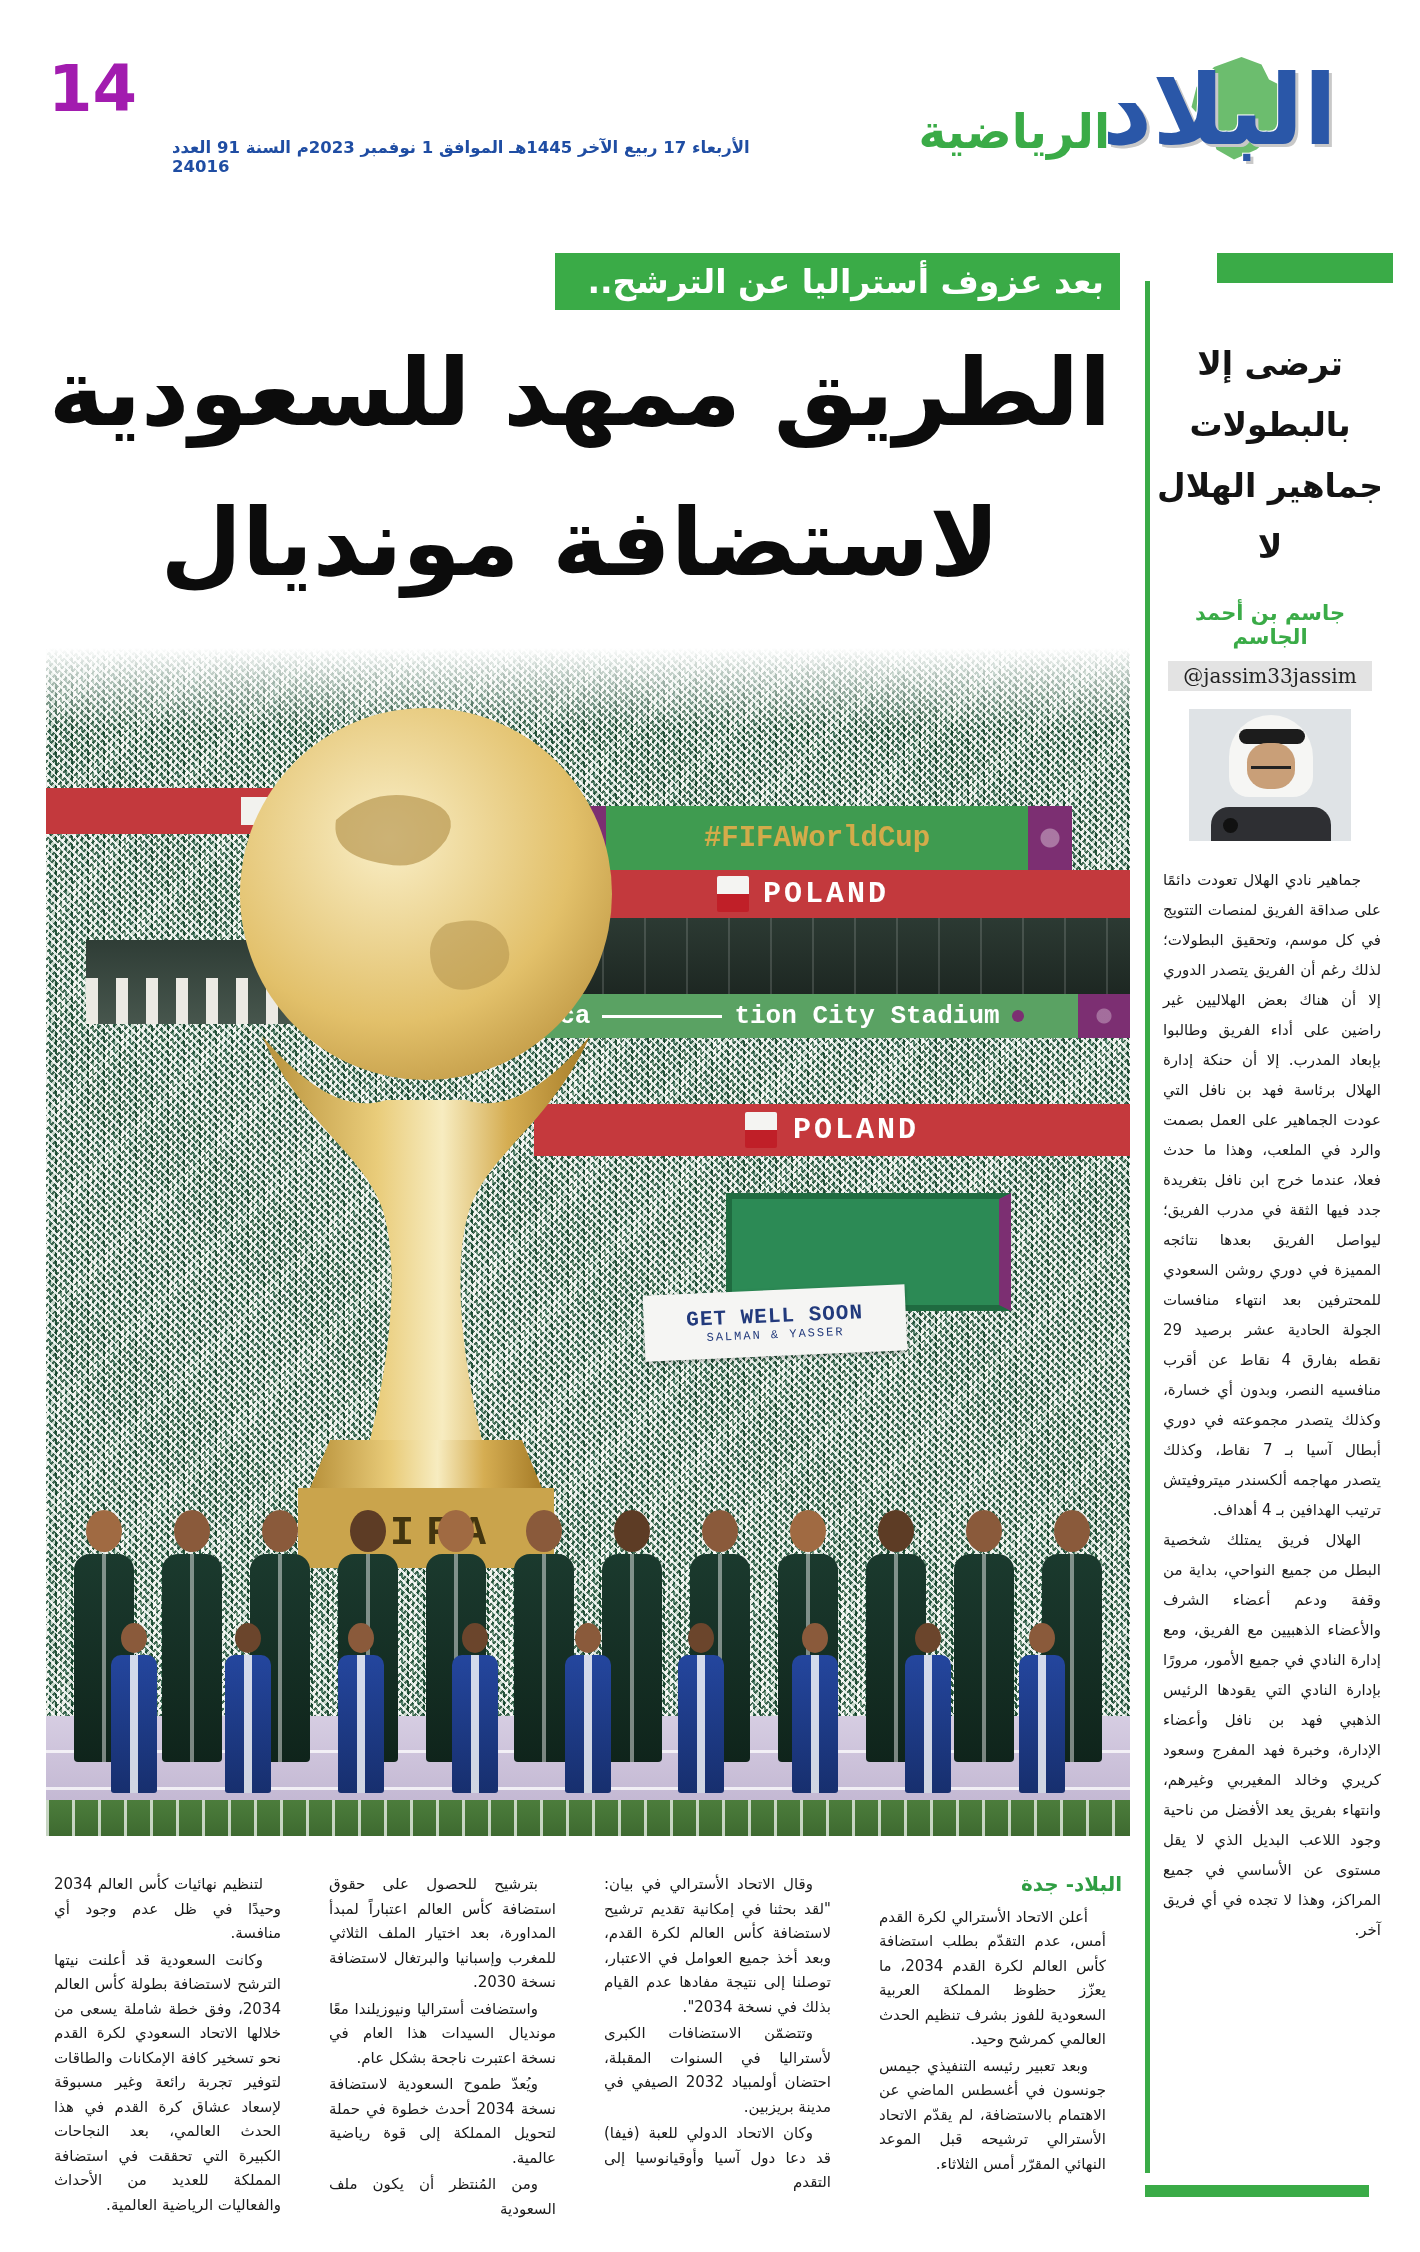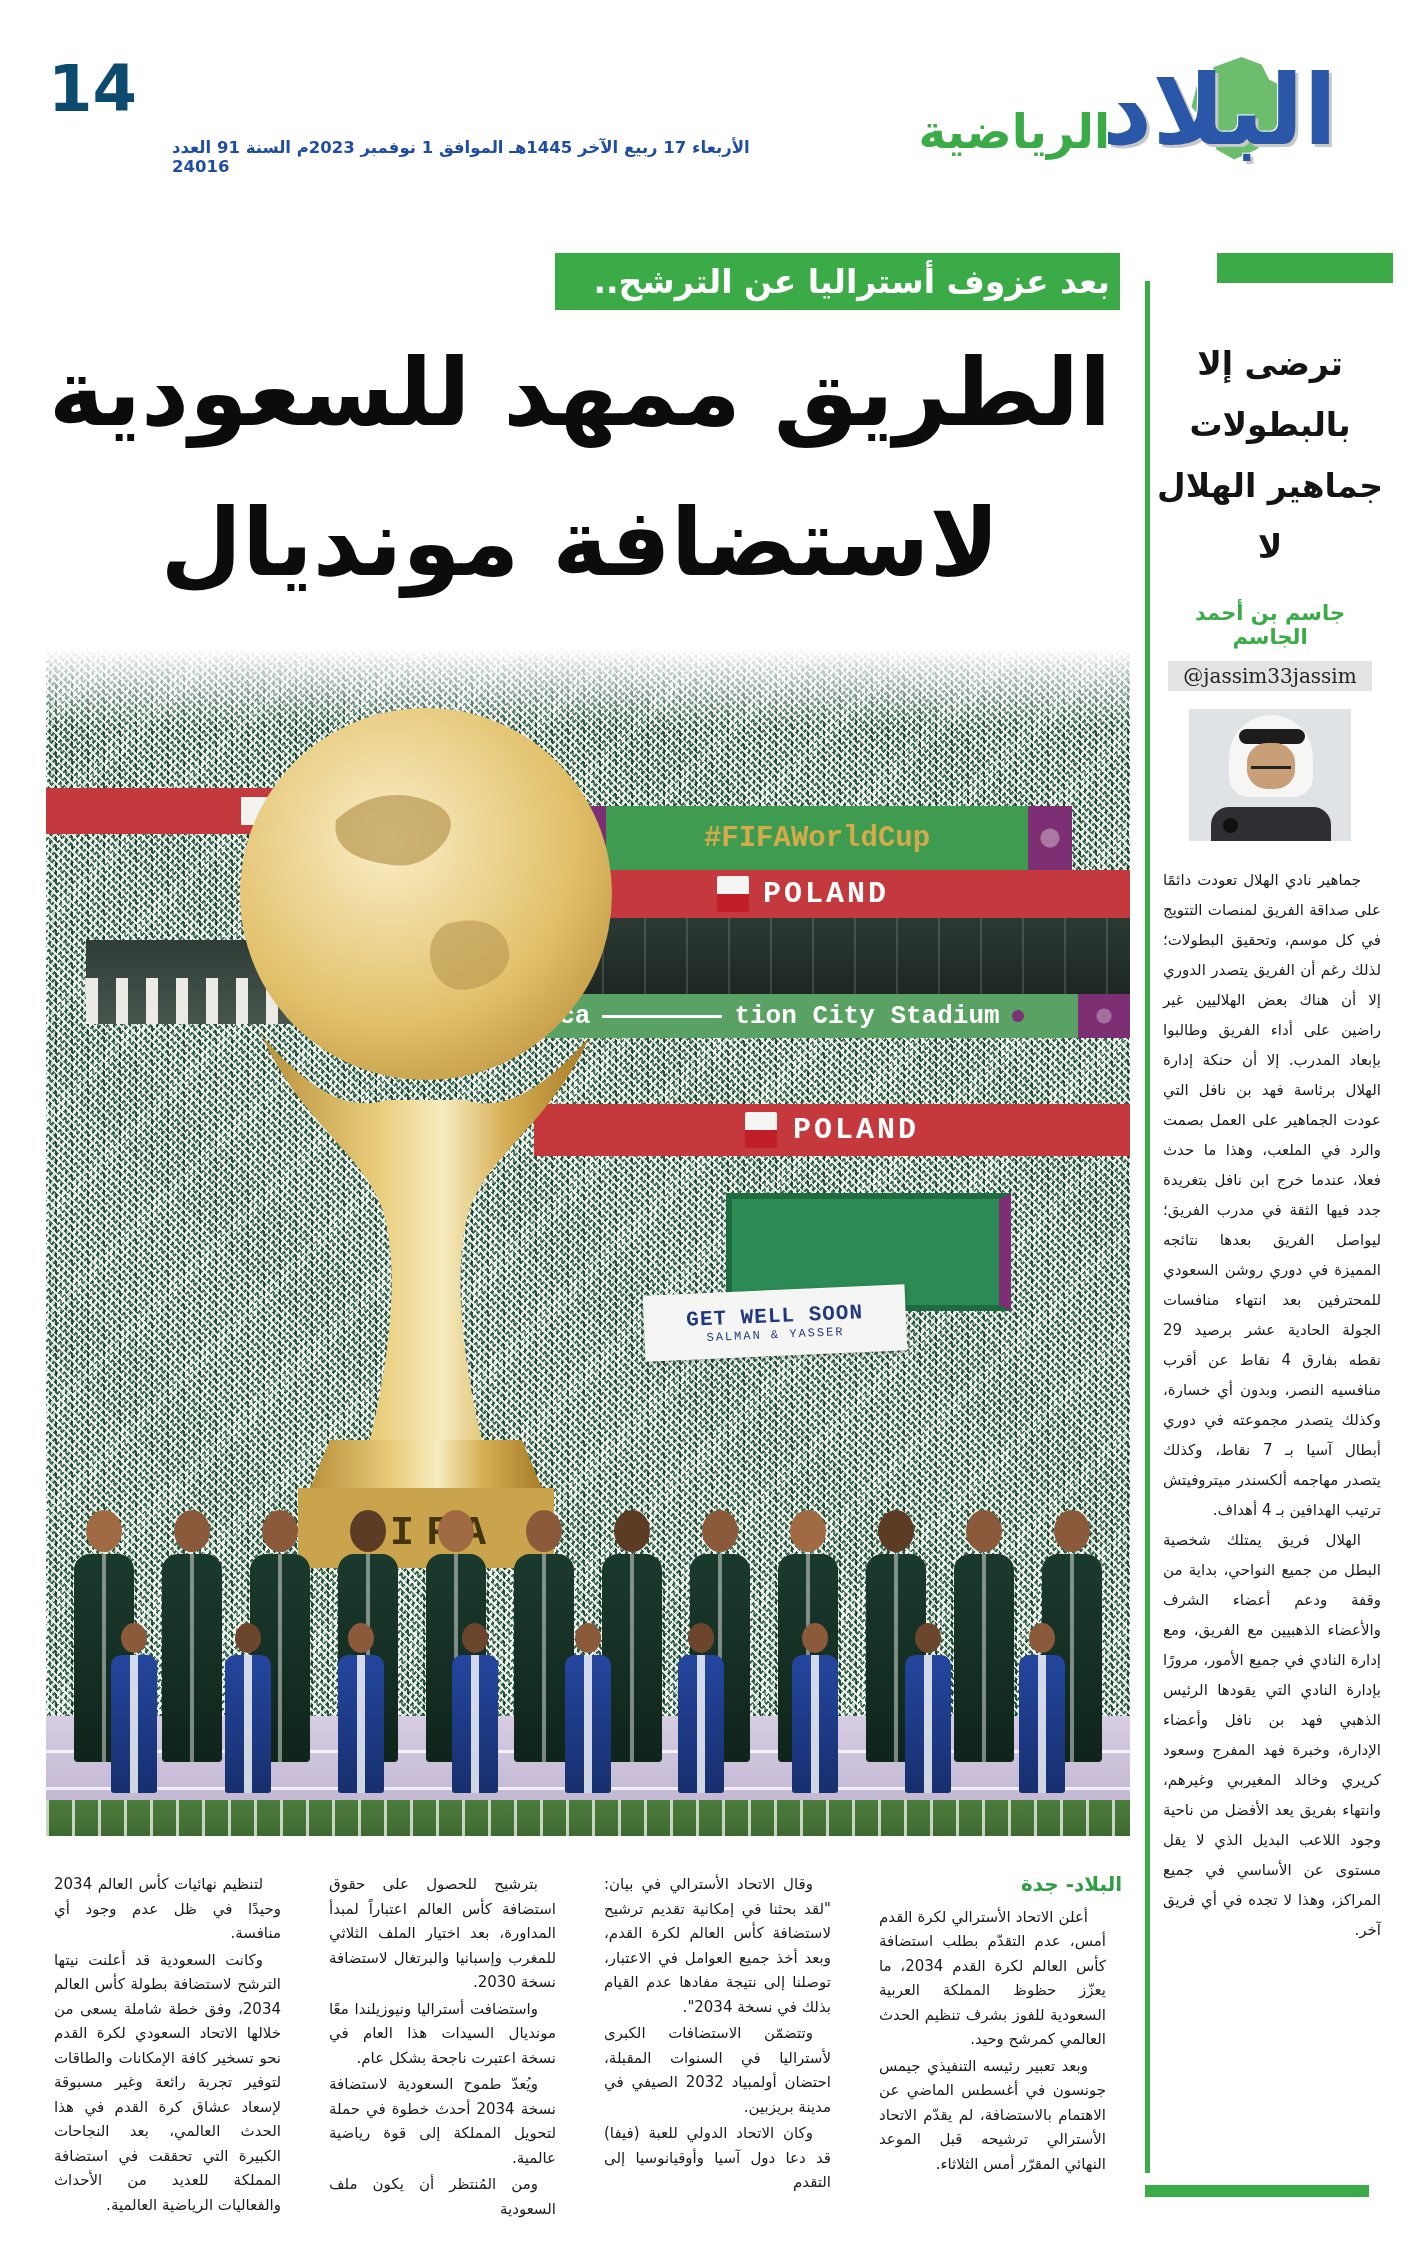--- a/index.html
+++ b/index.html
@@ -1,30 +1,30 @@
 <!DOCTYPE html>
 <html lang="ar" dir="rtl"><head>
 <meta charset="utf-8">
 <style>
   html,body{margin:0;padding:0;background:#777;}
   .page{position:relative;width:1420px;height:2252px;background:#ffffff;margin:0 auto;
         font-family:"DejaVu Sans",sans-serif;direction:rtl;overflow:hidden;color:#111;}
 
   
-  .page-number{position:absolute;left:48px;top:52px;font-size:64px;font-weight:bold;color:#0c4a6e;direction:ltr;}
+  .page-number{position:absolute;left:48px;top:52px;font-size:64px;font-weight:bold;color:#a21caf;direction:ltr;}
   .date-line{position:absolute;left:172px;top:138px;width:625px;font-size:16.5px;font-weight:bold;color:#1f4da3;text-align:left;}
   .section-name{position:absolute;right:310px;top:104px;font-size:47px;font-weight:bold;color:#3aab47;}
   .masthead{position:absolute;right:28px;top:44px;width:290px;height:135px;}
   .masthead-map{position:absolute;right:88px;top:8px;width:125px;height:125px;z-index:0;}
   .masthead-text{position:relative;z-index:1;font-size:98px;line-height:132px;font-weight:bold;color:#2a57a8;
                  text-align:left;text-shadow:3px 3px 0 #c8c8c8, -1px -1px 0 #ffffff;}
 
   
   .kicker{position:absolute;right:300px;top:253px;width:565px;height:57px;background:#3aab47;color:#fff;
-          display:flex;align-items:center;font-size:33px;font-weight:bold;padding-right:10px;box-sizing:border-box;}
+          display:flex;align-items:center;font-size:33px;font-weight:bold;padding-right:16px;box-sizing:border-box;}
   .headline{position:absolute;left:38px;top:318px;width:1084px;text-align:center;font-weight:bold;color:#0c0c0c;
             font-size:94px;line-height:150px;letter-spacing:-1px;}
 
   
   .photo{position:absolute;left:46px;top:648px;width:1084px;height:1188px;overflow:hidden;
          background-color:#9db79f;
          background-image:
            repeating-linear-gradient(45deg, rgba(255,255,255,.85) 0 2px, rgba(255,255,255,0) 2px 6px),
            repeating-linear-gradient(-45deg, rgba(14,62,38,.75) 0 2px, rgba(0,0,0,0) 2px 5px),
            repeating-linear-gradient(90deg,#e7ece4 0 3px,#52806b 3px 5px,#c9d8cb 5px 9px,#27543c 9px 11px,#f0f1ea 11px 14px,#6f957d 14px 16px); font-family: Liberation Mono, monospace;}

